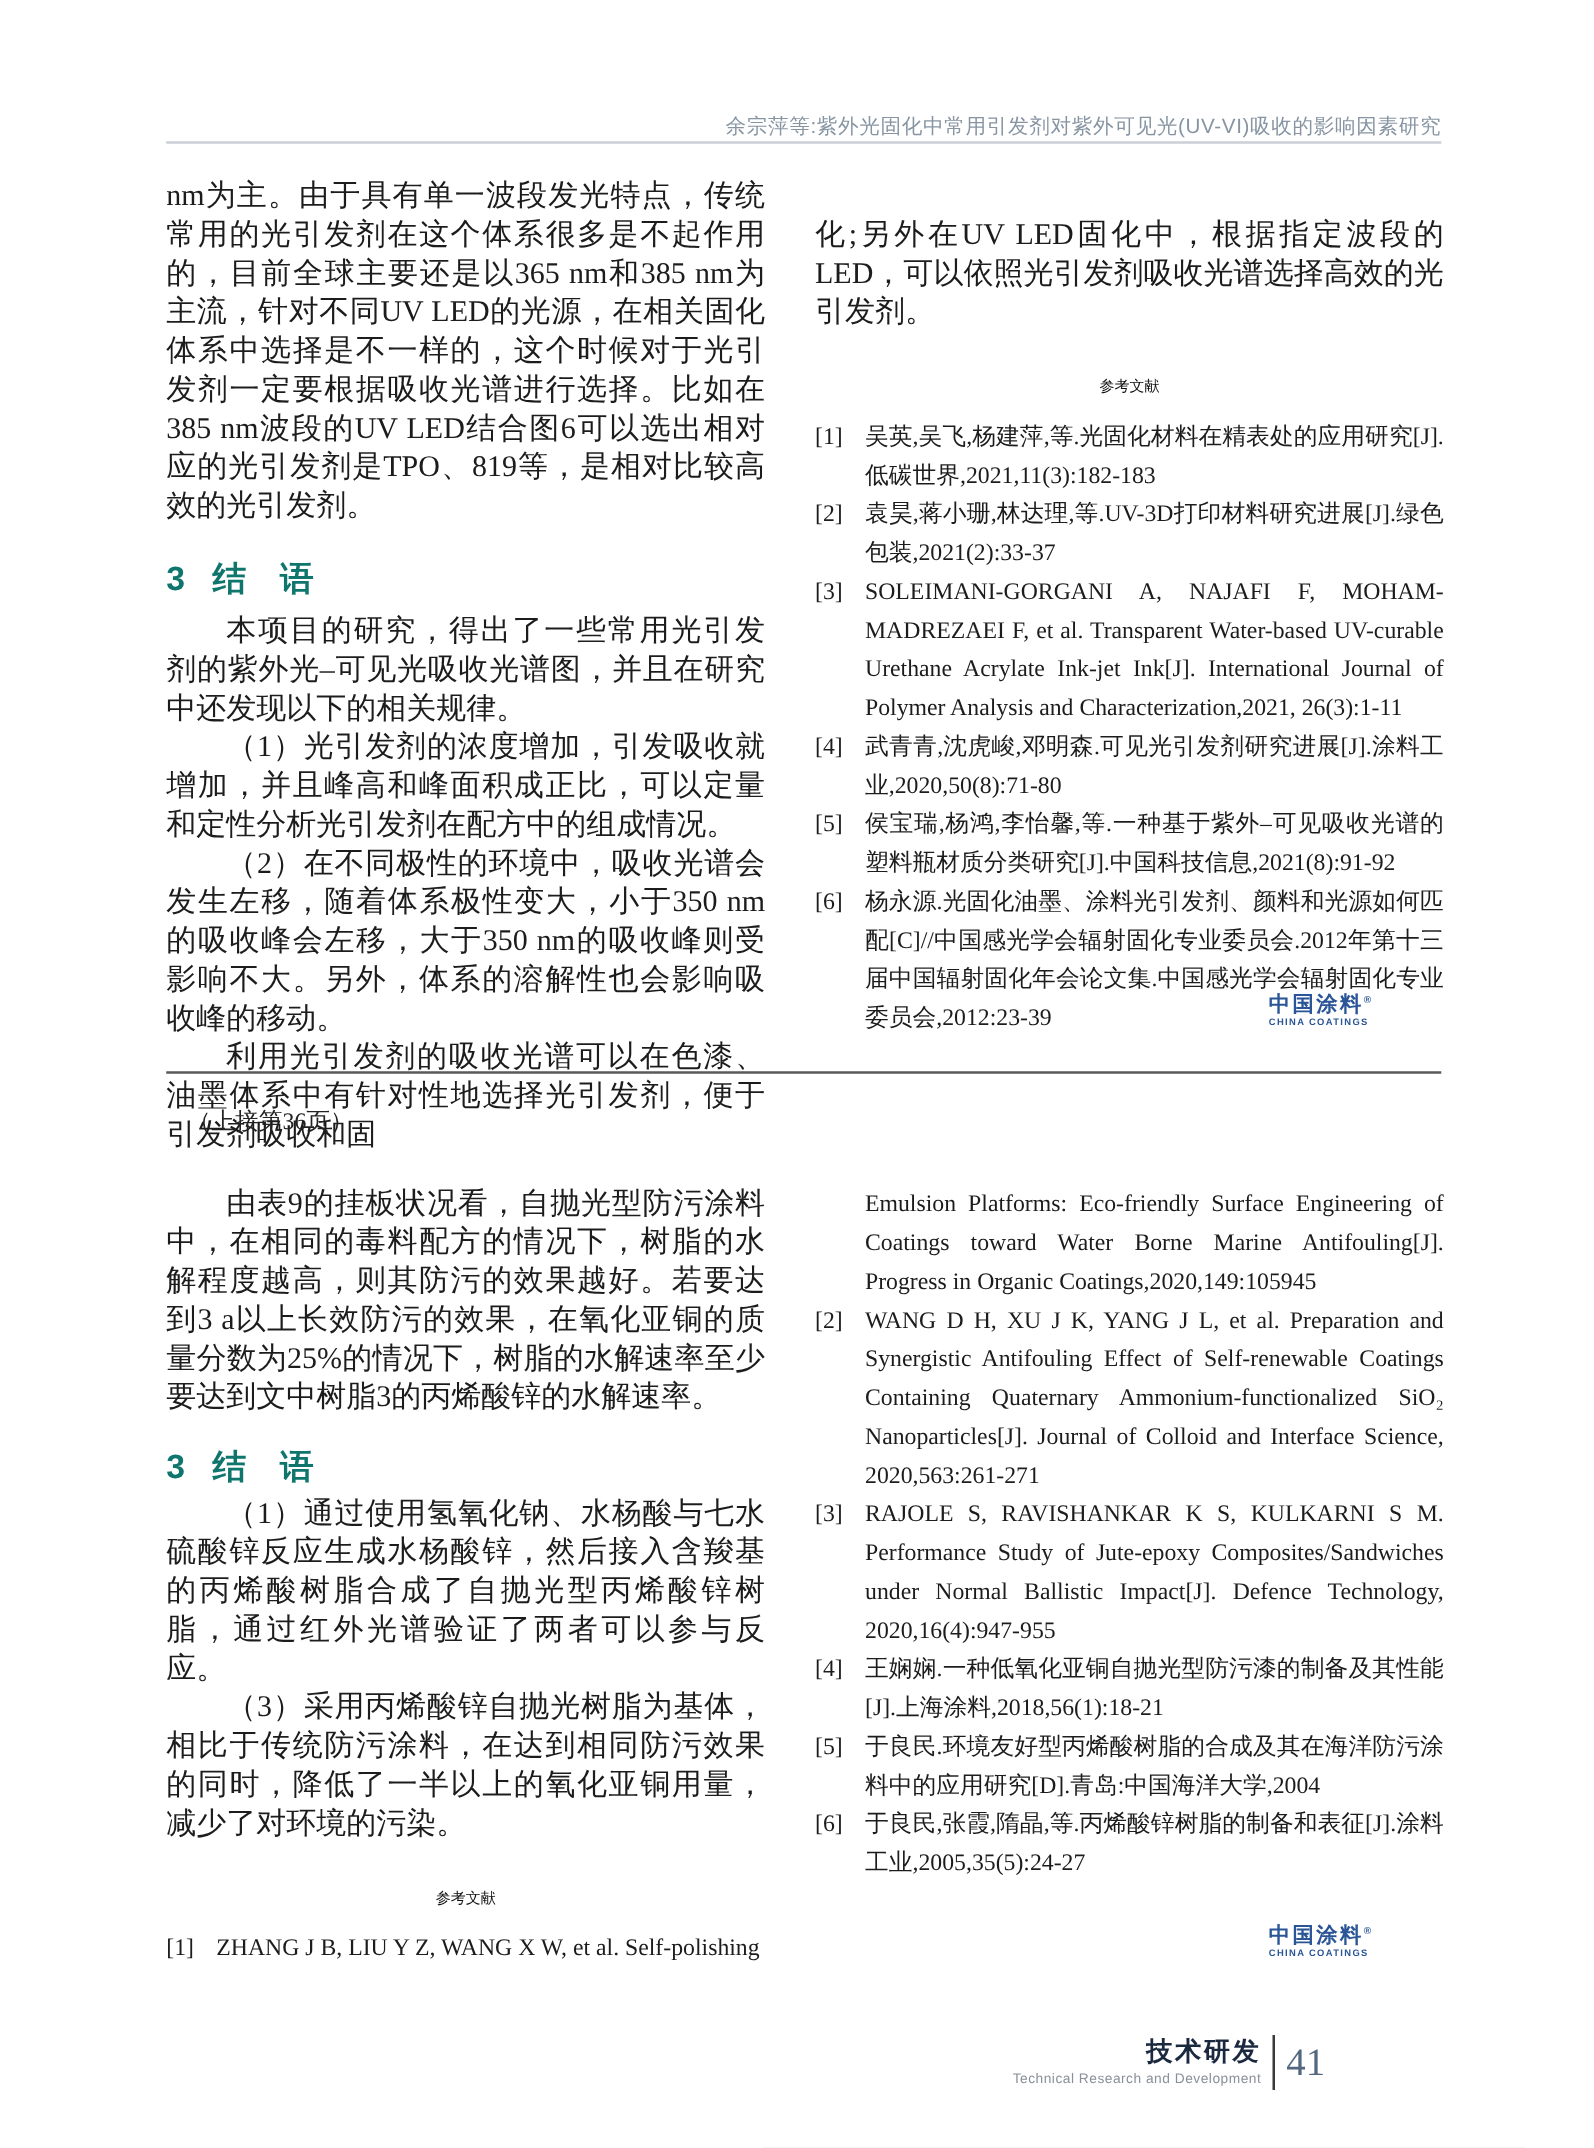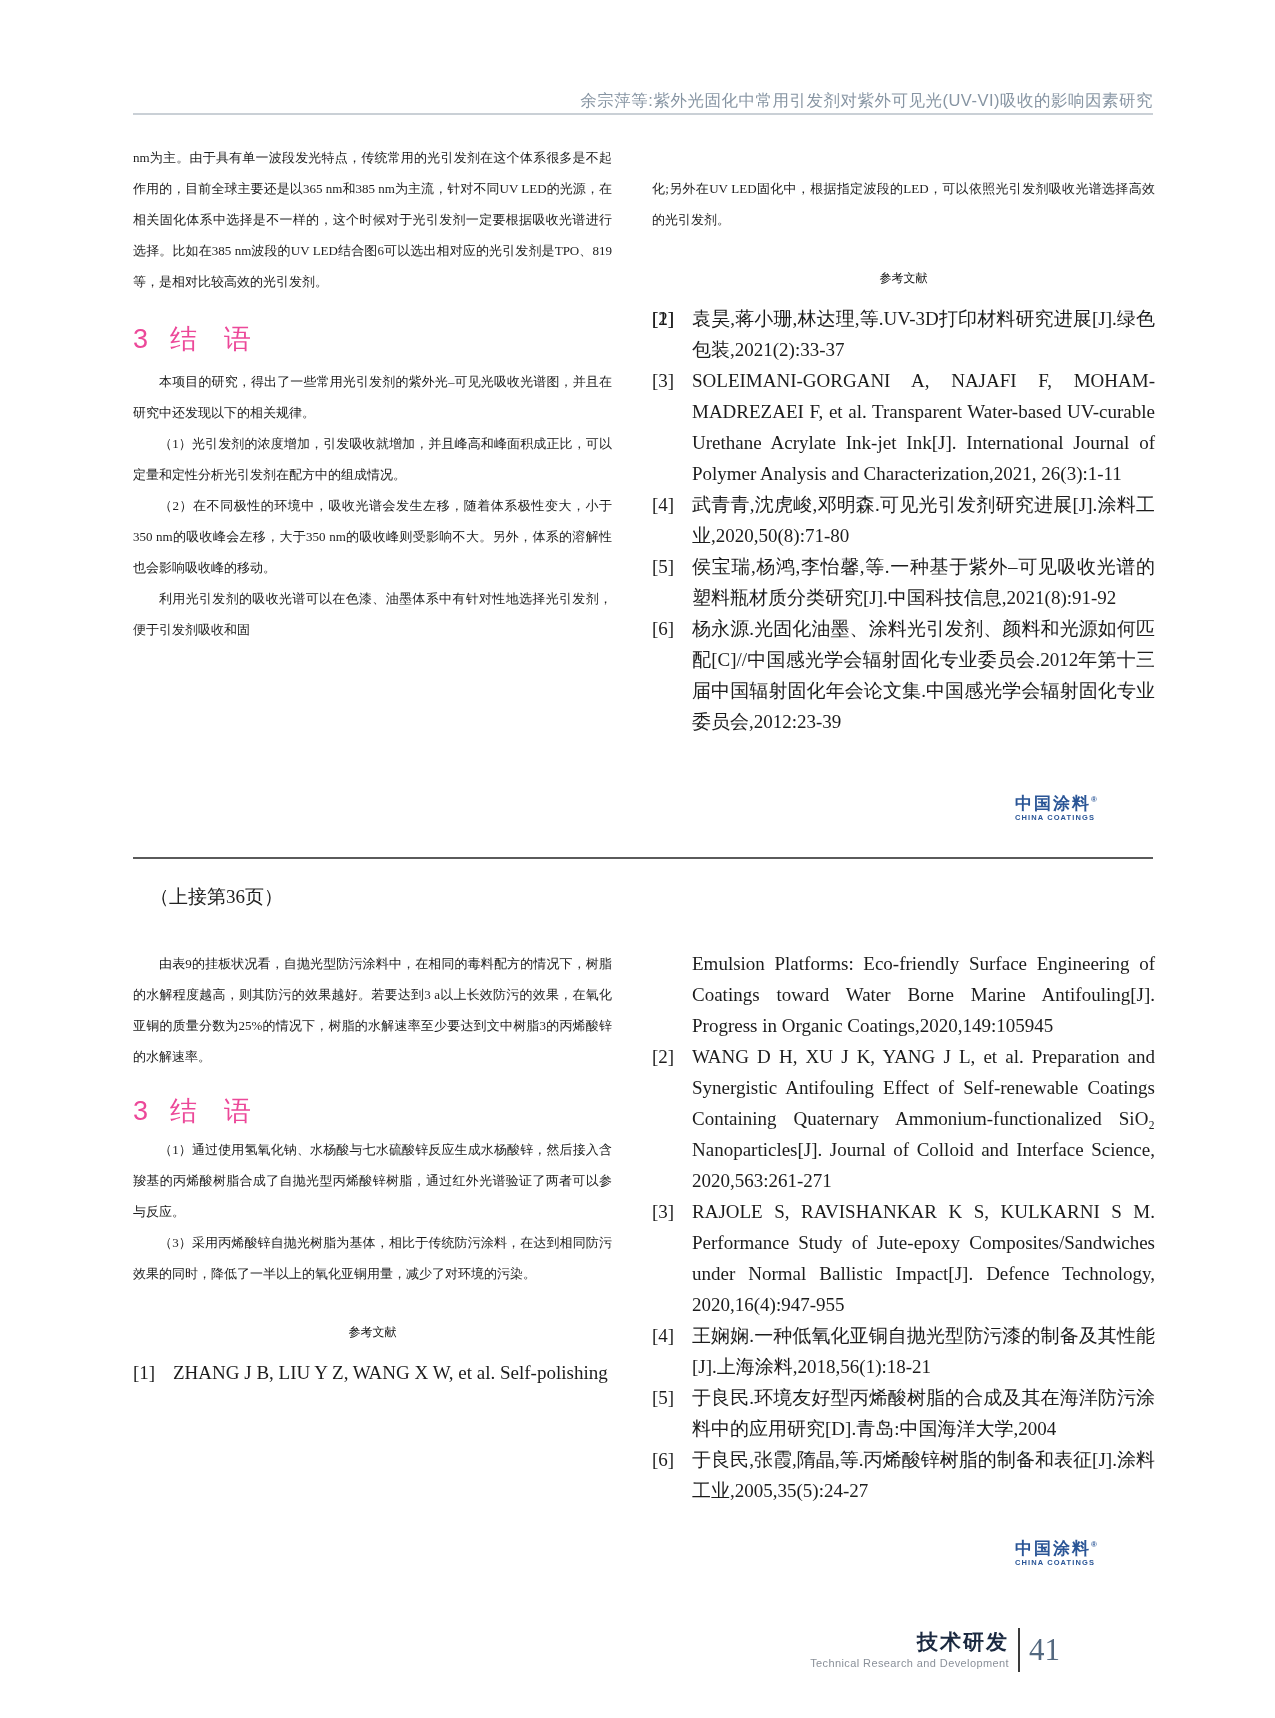--- a/index.html
+++ b/index.html
@@ -14,25 +14,25 @@
     text-align:right;font-size:16.5px;color:#8795a3;
     font-family:"Liberation Sans","DejaVu Sans",sans-serif;letter-spacing:.5px;
   }
   .header-rule{position:absolute;top:113px;left:133px;width:1020px;height:2px;background:#cad0d6;}
   
   .col{position:absolute;}
   .col-top-left{left:133px;top:142px;width:479px;}
   .col-top-right{left:652px;top:142px;width:503px;margin-top:31px;}
   .col-bot-left{left:133px;top:948px;width:479px;}
   .col-bot-right{left:652px;top:948px;width:503px;}
-  .col p{margin:0;font-size:13px;line-height:31px;text-align:justify;text-justify:inter-ideograph;}
+  .col p{margin:0;font-size:24px;line-height:31px;text-align:justify;text-justify:inter-ideograph;}
   .indent{text-indent:2em;font-family:Liberation Serif, serif;}
   
   .sec-heading{
-    margin:25px 0 10px 0;color:#ec4899;font-weight:normal;font-size:27px;line-height:34px;
+    margin:25px 0 10px 0;color:#0f766e;font-weight:bold;font-size:27px;line-height:34px;
     font-family:"Liberation Sans","DejaVu Sans",sans-serif;
   }
   .sec-heading .num{margin-right:22px;}
   
   .ref-heading{
     margin:30px 0 12px 0;text-align:center;font-size:12px;line-height:26px;font-weight:normal;
     font-family:"Liberation Sans","DejaVu Sans",sans-serif;color:#111;
   }
   .ref-item{position:relative;padding-left:40px;font-size:19px;line-height:31px;text-align:justify;}
   .ref-no{position:absolute;left:0;top:0;}
@@ -76,20 +76,21 @@
     <p class="indent">（1）光引发剂的浓度增加，引发吸收就增加，并且峰高和峰面积成正比，可以定量和定性分析光引发剂在配方中的组成情况。</p>
     <p class="indent">（2）在不同极性的环境中，吸收光谱会发生左移，随着体系极性变大，小于350 nm的吸收峰会左移，大于350 nm的吸收峰则受影响不大。另外，体系的溶解性也会影响吸收峰的移动。</p>
     <p class="indent">利用光引发剂的吸收光谱可以在色漆、油墨体系中有针对性地选择光引发剂，便于引发剂吸收和固</p>
   </div>
 
   <div class="col col-top-right">
     <p>化;另外在UV LED固化中，根据指定波段的LED，可以依照光引发剂吸收光谱选择高效的光引发剂。</p>
     <div class="ref-heading">参考文献</div>
     <div class="ref-item">
       <span class="ref-no">[1]</span>
+      <span>吴英,吴飞,杨建萍,等.光固化材料在精表处的应用研究[J].低碳世界,2021,11(3):182-183</span>
     </div>
     <div class="ref-item">
       <span class="ref-no">[2]</span>
       <span>袁昊,蒋小珊,林达理,等.UV-3D打印材料研究进展[J].绿色包装,2021(2):33-37</span>
     </div>
     <div class="ref-item">
       <span class="ref-no">[3]</span>
       <span>SOLEIMANI-GORGANI A, NAJAFI F, MOHAM-MADREZAEI F, et al. Transparent Water-based UV-curable Urethane Acrylate Ink-jet Ink[J]. International Journal of Polymer Analysis and Characterization,2021, 26(3):1-11</span>
     </div>
     <div class="ref-item">

